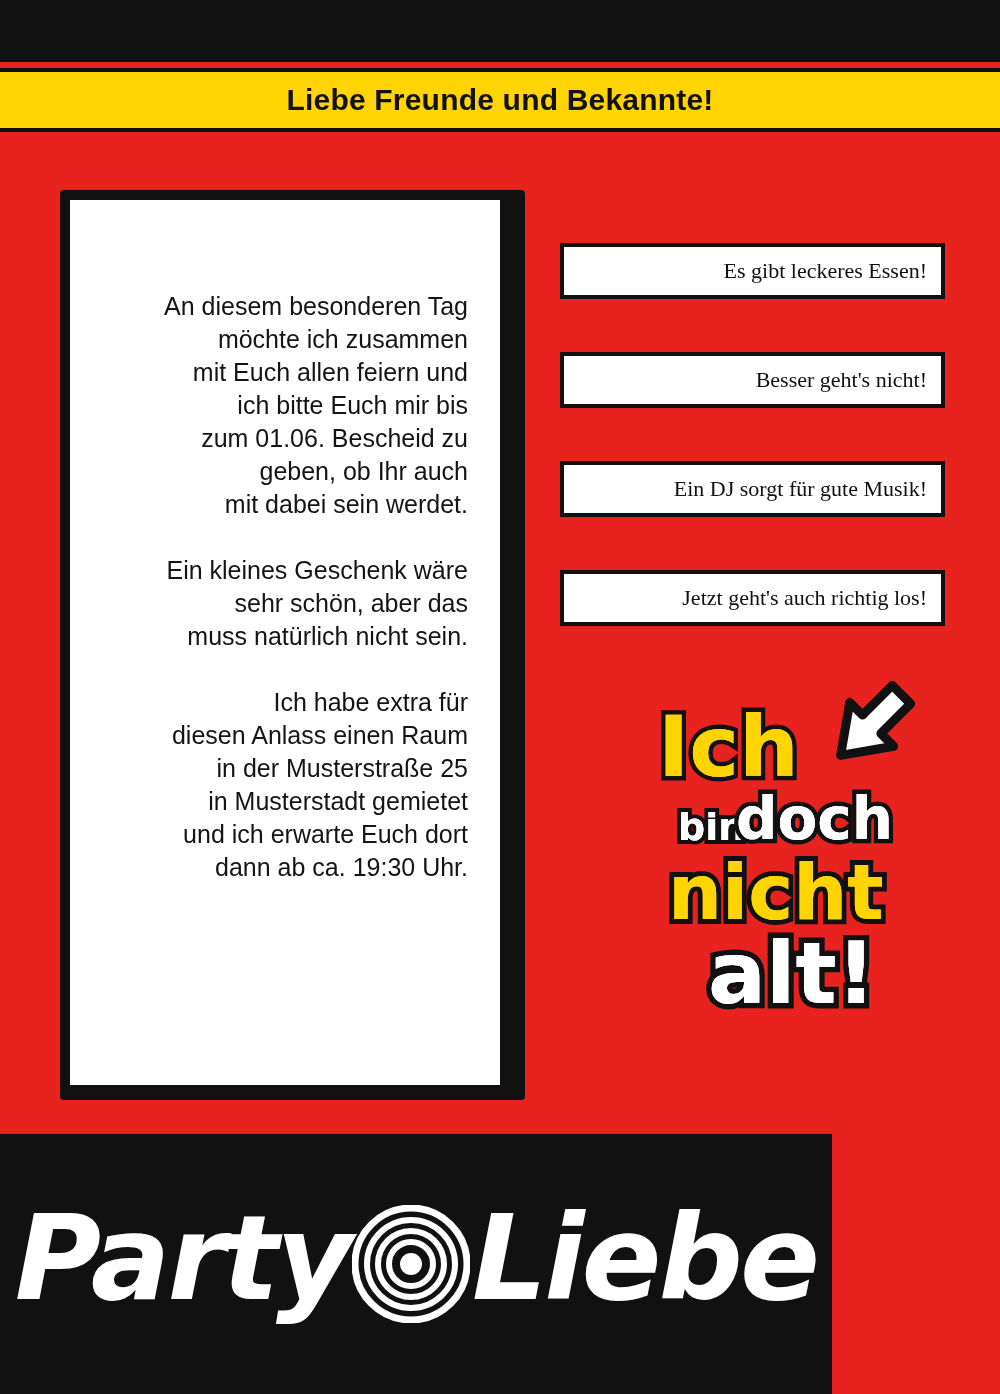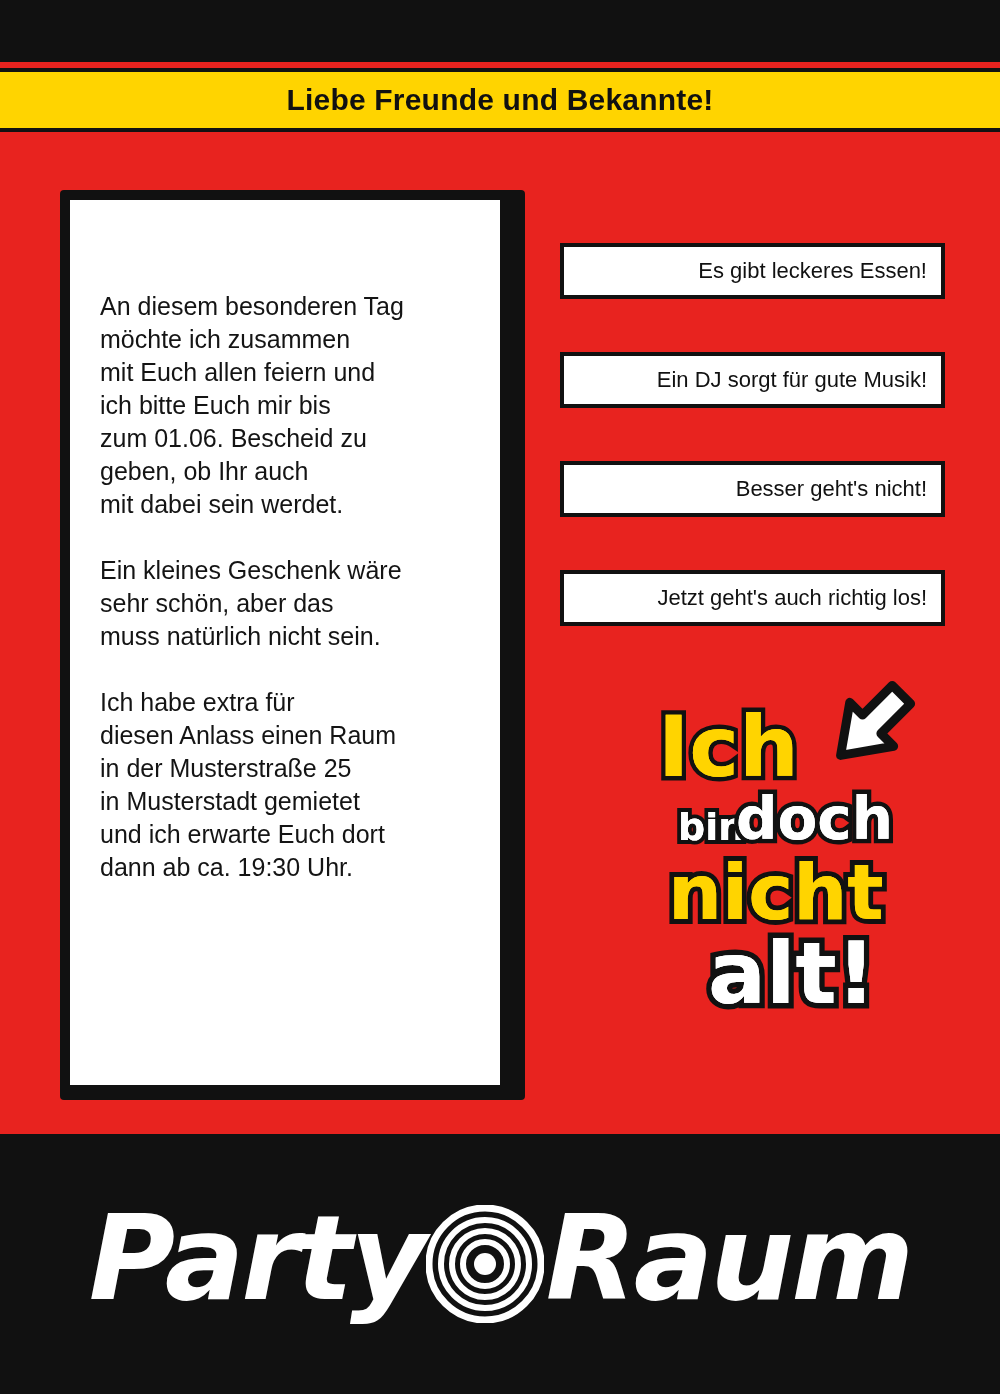--- a/index.html
+++ b/index.html
@@ -53,20 +53,21 @@
 
   
   .text-card-outer {
     position: absolute;
     left: 60px;
     top: 190px;
     width: 465px;
     height: 910px;
     background: #111111;
     border-radius: 4px;
+    text-align: right;
   }
   .text-card-inner {
     position: absolute;
     left: 10px;
     top: 10px;
     width: 430px;
     height: 885px;
     background: #ffffff;
     box-sizing: border-box;
     padding: 90px 32px 20px 30px;
@@ -88,20 +89,21 @@
   .label-box {
     height: 56px;
     background: #ffffff;
     border: 4px solid #111111;
     box-sizing: border-box;
     display: flex;
     align-items: center;
     justify-content: flex-end;
     padding-right: 14px;
     margin-bottom: 53px;
+    font-family: Liberation Serif, serif;
   }
   .label-box span {
     font-size: 22px;
     color: #111111;
   }
 
   
   .sticker {
     position: absolute;
     left: 588px;
@@ -190,21 +192,21 @@
     position: absolute;
     left: 228px;
     top: 10px;
   }
 
   
   .footer {
     position: absolute;
     left: 0;
     top: 1134px;
-    width: 1000px;
+    width: 832px;
     height: 260px;
     background: #111111;
     display: flex;
     align-items: center;
     justify-content: center;
   }
   .logo {
     display: flex;
     align-items: center;
     justify-content: center;
@@ -256,24 +258,24 @@
 und ich erwarte Euch dort
 dann ab ca. 19:30 Uhr.</div>
     </div>
   </div>
 
   <div class="labels">
     <div class="label-box">
       <span>Es gibt leckeres Essen!</span>
     </div>
     <div class="label-box">
+      <span>Besser geht's nicht!</span>
+    </div>
+    <div class="label-box">
       <span>Ein DJ sorgt für gute Musik!</span>
-    </div>
-    <div class="label-box">
-      <span>Besser geht's nicht!</span>
     </div>
     <div class="label-box">
       <span>Jetzt geht's auch richtig los!</span>
     </div>
   </div>
 
   <div class="sticker">
     <svg class="arrow-icon" width="110" height="110" viewBox="0 0 110 110">
       <g transform="rotate(225 55 55)">
         <path d="M55 12 L86 56 L68 56 L68 98 L42 98 L42 56 L24 56 Z" fill="#ffffff" stroke="#111111" stroke-width="9" stroke-linejoin="round"></path>
@@ -299,17 +301,17 @@
   <div class="footer">
     <div class="logo">
       <span class="logo-text">Party</span>
       <svg class="logo-target" width="118" height="118" viewBox="0 0 118 118">
         <circle cx="59" cy="59" r="56" fill="none" stroke="#ffffff" stroke-width="7"></circle>
         <circle cx="59" cy="59" r="44" fill="none" stroke="#ffffff" stroke-width="6"></circle>
         <circle cx="59" cy="59" r="33" fill="none" stroke="#ffffff" stroke-width="6"></circle>
         <circle cx="59" cy="59" r="22" fill="none" stroke="#ffffff" stroke-width="6"></circle>
         <circle cx="59" cy="59" r="11" fill="#ffffff"></circle>
       </svg>
-      <span class="logo-text">Raum</span>
+      <span class="logo-text">Liebe</span>
     </div>
   </div>
 
 </div>
 
 </body></html>

